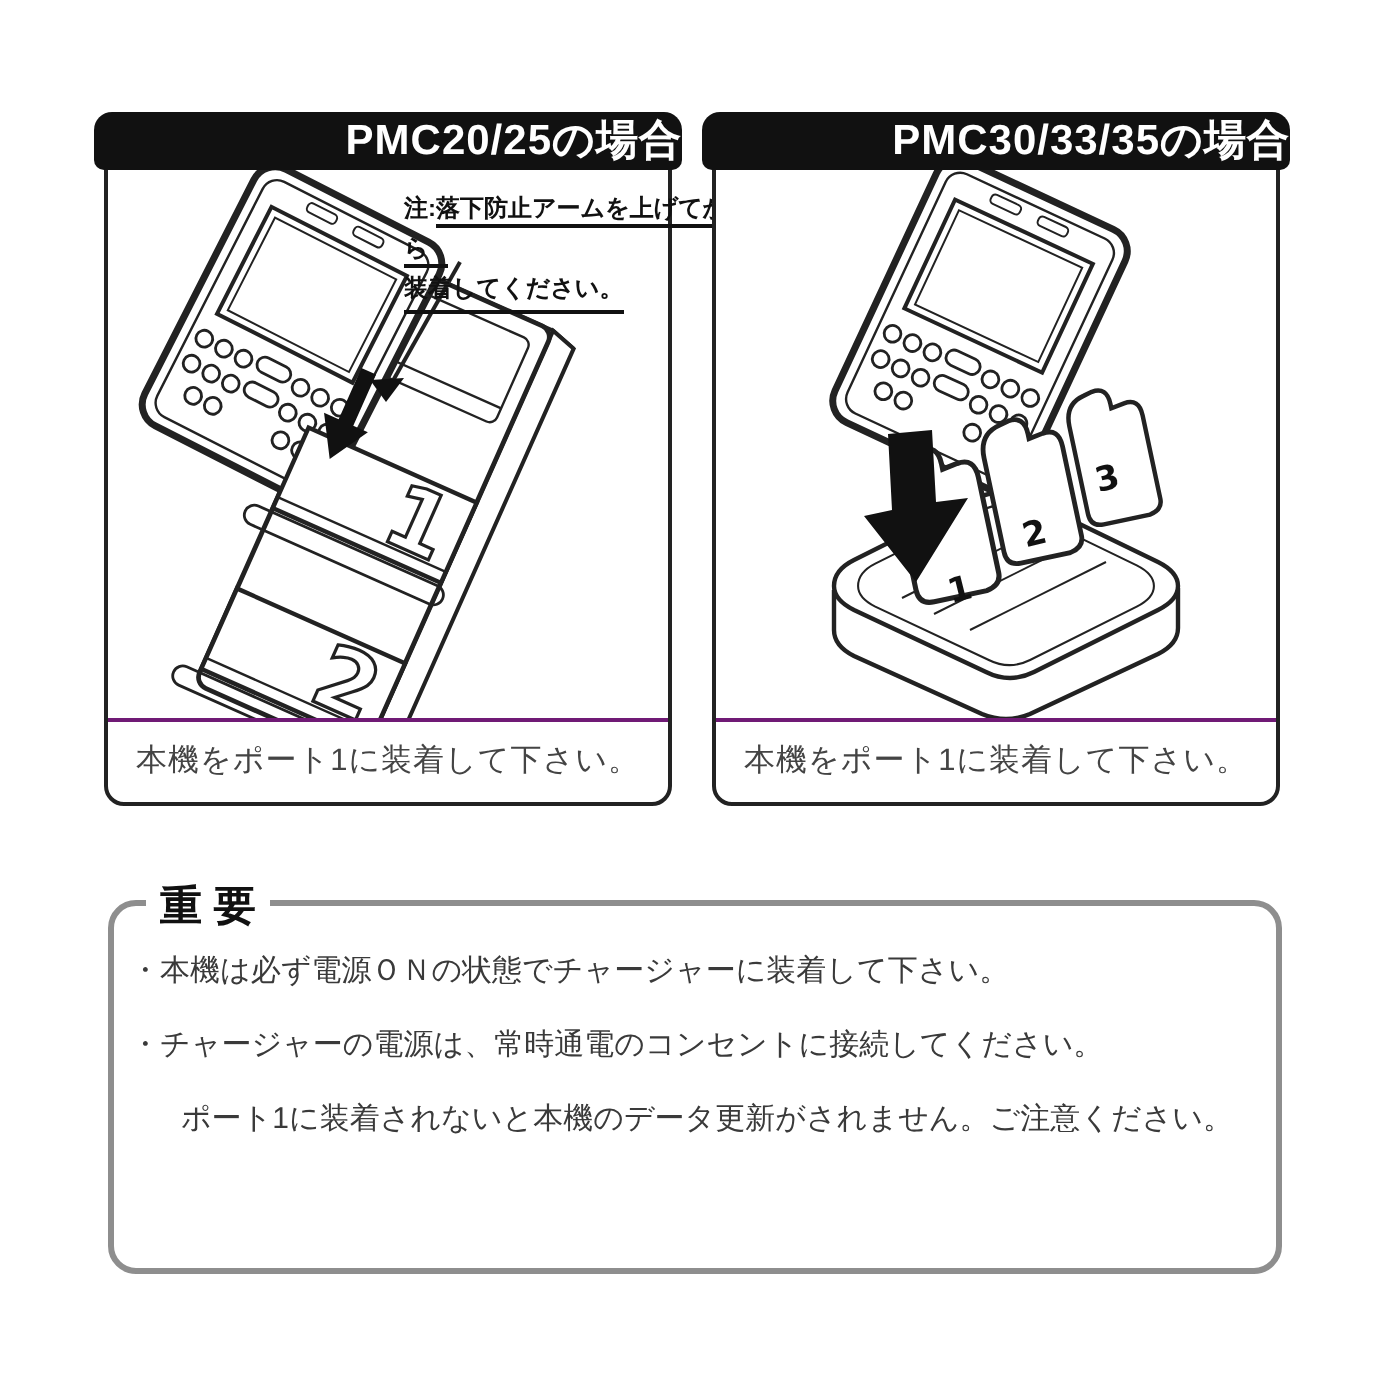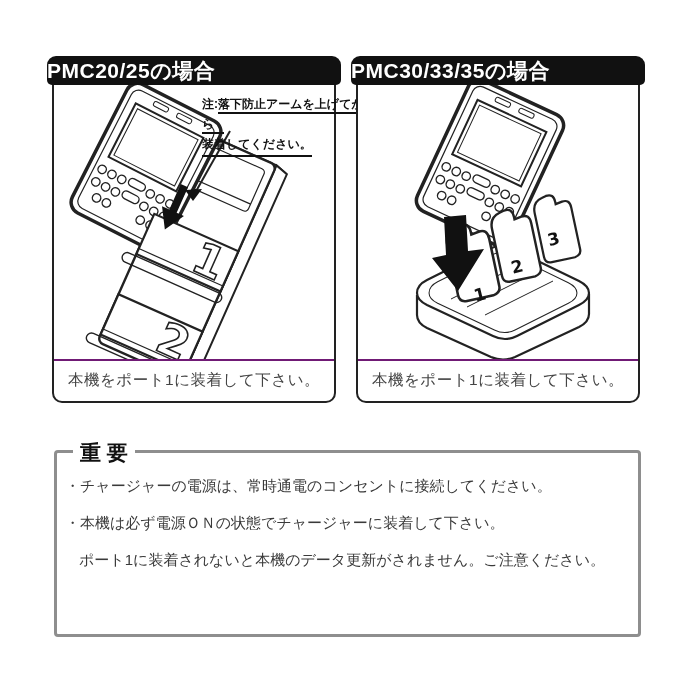--- a/index.html
+++ b/index.html
@@ -5,43 +5,43 @@
   html,body{margin:0;padding:0;background:#fff;}
   .page{position:relative;width:700px;height:700px;background:#ffffff;overflow:hidden;
         font-family:"Liberation Sans","DejaVu Sans",sans-serif;color:#222;}
 
   
   .panel{position:absolute;top:56px;width:284px;height:347px;border:2px solid #222;
          border-radius:10px;background:#fff;box-sizing:border-box;}
   .panel.left{left:52px;}
   .panel.right{left:356px;}
   .panel-header{height:29px;margin:-2px -7px 0 -7px;background:#111;color:#fff;
-                border-radius:9px 9px 5px 5px;text-align:left;line-height:29px;
+                border-radius:9px 9px 5px 5px;text-align:right;line-height:29px;
                 font-size:21px;font-weight:bold;letter-spacing:0.5px;}
   .illustration{position:relative;height:274px;}
   .illustration svg{display:block;}
   .caption{height:38px;border-top:2px solid #701a75;display:flex;align-items:center;
            justify-content:center;font-size:15.5px;color:#444;letter-spacing:0.5px;}
 
   
   .note{position:absolute;top:9px;left:148px;width:176px;font-size:12px;font-weight:bold;
         color:#111;line-height:20px;}
   .note .u1{border-bottom:2px solid #111;padding-bottom:1px;padding-right:10px;}
   .note .l2{display:inline-block;border-bottom:2px solid #111;
             padding-bottom:1px;}
 
   
   .important{position:absolute;left:54px;top:450px;width:587px;height:187px;
-             border:3px solid #8e8e8e;border-radius:4px;box-sizing:border-box;
+             border:3px solid #8e8e8e;border-radius:14px;box-sizing:border-box;
              background:#fff;}
   .important-title{position:absolute;top:-14px;left:16px;background:#fff;padding:0 7px;
                    font-size:21px;font-weight:bold;color:#111;}
   .important-body{padding:24px 10px 0 8px;font-size:15px;color:#3a3a3a;line-height:18px;}
   .important-item{margin-bottom:19px;}
-  .important-item .line2{padding-left:14px;}
+  .important-item .line2{padding-left:14px;text-align:center;}
 
   svg text{font-family:"DejaVu Sans","Liberation Sans",sans-serif;font-weight:bold;}
   .port-big{font-size:44px;fill:#fff;stroke:#222;stroke-width:1.6px;}
   .port-small{font-size:17px;fill:#111;}
   .ln{stroke:#222;fill:none;}
 </style>
 </head>
 <body>
 
 <div class="page">
@@ -183,24 +183,24 @@
       </svg>
     </div>
 
     <div class="caption">本機をポート1に装着して下さい。</div>
   </div>
 
   <div class="important">
     <div class="important-title">重 要</div>
     <div class="important-body">
       <div class="important-item">
+        <div class="line1">・本機は必ず電源ＯＮの状態でチャージャーに装着して下さい。</div>
+      </div>
+      <div class="important-item">
         <div class="line1">・チャージャーの電源は、常時通電のコンセントに接続してください。</div>
-      </div>
-      <div class="important-item">
-        <div class="line1">・本機は必ず電源ＯＮの状態でチャージャーに装着して下さい。</div>
       </div>
       <div class="important-item">
         <div class="line2">ポート1に装着されないと本機のデータ更新がされません。ご注意ください。</div>
       </div>
     </div>
   </div>
 
 </div>
 
 </body></html>

